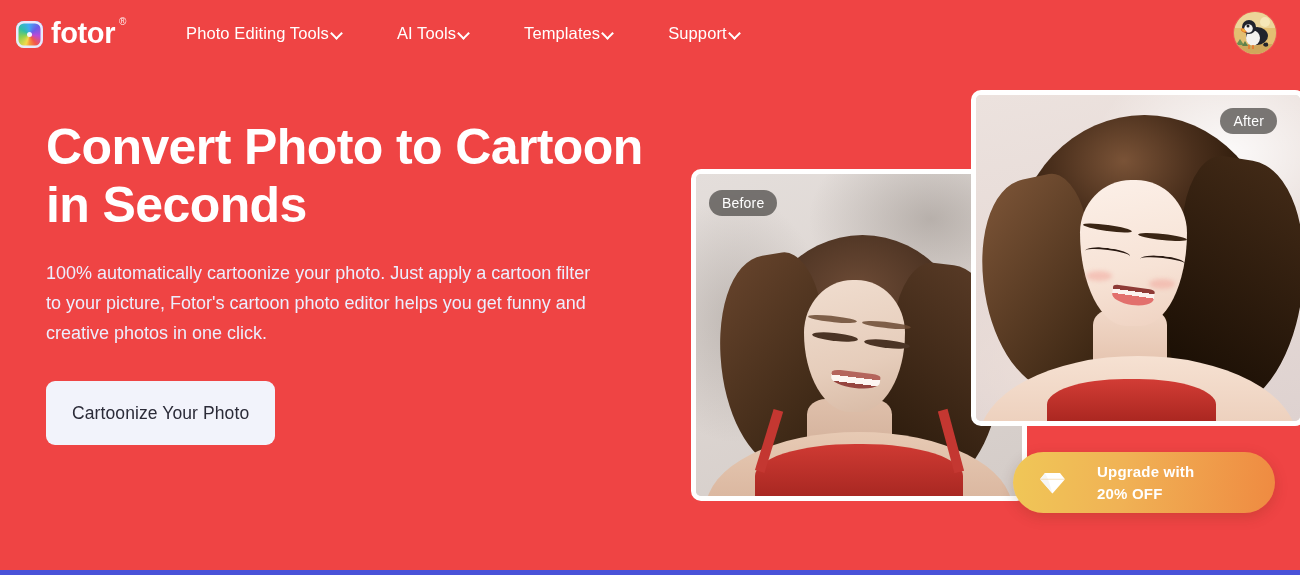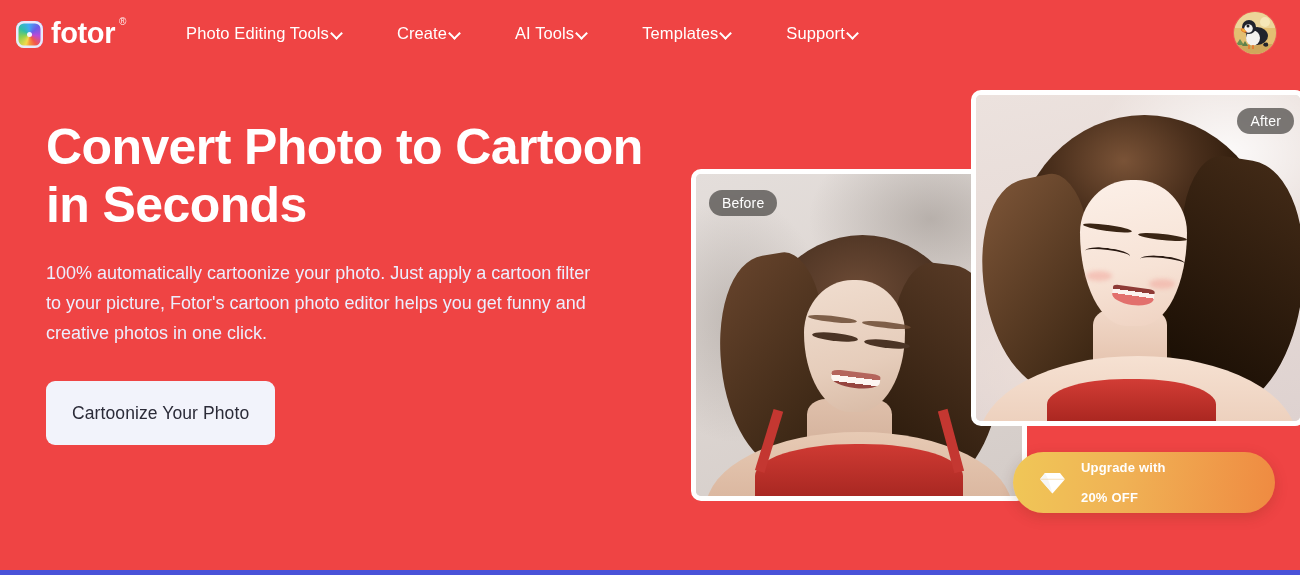--- a/index.html
+++ b/index.html
@@ -247,21 +247,21 @@
     border-radius: 13px;
     background: rgba(74,70,68,0.72);
     color: #ffffff;
     font-size: 14px;
     font-weight: 400;
     letter-spacing: 0.2px;
     z-index: 5;
     backdrop-filter: blur(2px);
   }
   .badge-before { left: 13px; top: 16px; }
-  .badge-after  { right: 6px; top: 13px; }
+  .badge-after  { right: 23px; top: 13px; }
 
   
   .photo-before {
     position: absolute;
     inset: 0;
     background:
       radial-gradient(ellipse 55% 40% at 72% 14%, rgba(150,142,136,0.55), rgba(150,142,136,0) 68%),
       radial-gradient(ellipse 40% 55% at 12% 45%, rgba(120,112,106,0.30), rgba(120,112,106,0) 70%),
       linear-gradient(160deg, #e4dedb 0%, #ded7d3 40%, #d4ccc8 100%);
   }
@@ -531,26 +531,27 @@
   }
 
   .gem {
     flex: none;
     width: 27px;
     height: 24px;
   }
 
   .upgrade-label {
     color: #ffffff;
-    font-size: 13px;
-    line-height: 30px;
+    font-size: 15px;
+    line-height: 22px;
     font-weight: 700;
     text-align: left;
     letter-spacing: 0.2px;
     white-space: pre-line;
+    margin-left: 16px;
   }
 </style>
 </head>
 <body>
 
 <div class="page">
 
   <header class="header">
 
     <div class="brand">
@@ -561,24 +562,20 @@
       </span>
     </div>
 
     <nav class="nav">
 
       <div class="nav-item">
         <span>Photo Editing Tools</span>
         <span class="chev"></span>
       </div>
 
-      <div class="nav-item">
-        <span>Create</span>
-        <span class="chev"></span>
-      </div>
 
       <div class="nav-item">
         <span>AI Tools</span>
         <span class="chev"></span>
       </div>
 
       <div class="nav-item">
         <span>Templates</span>
         <span class="chev"></span>
       </div>

